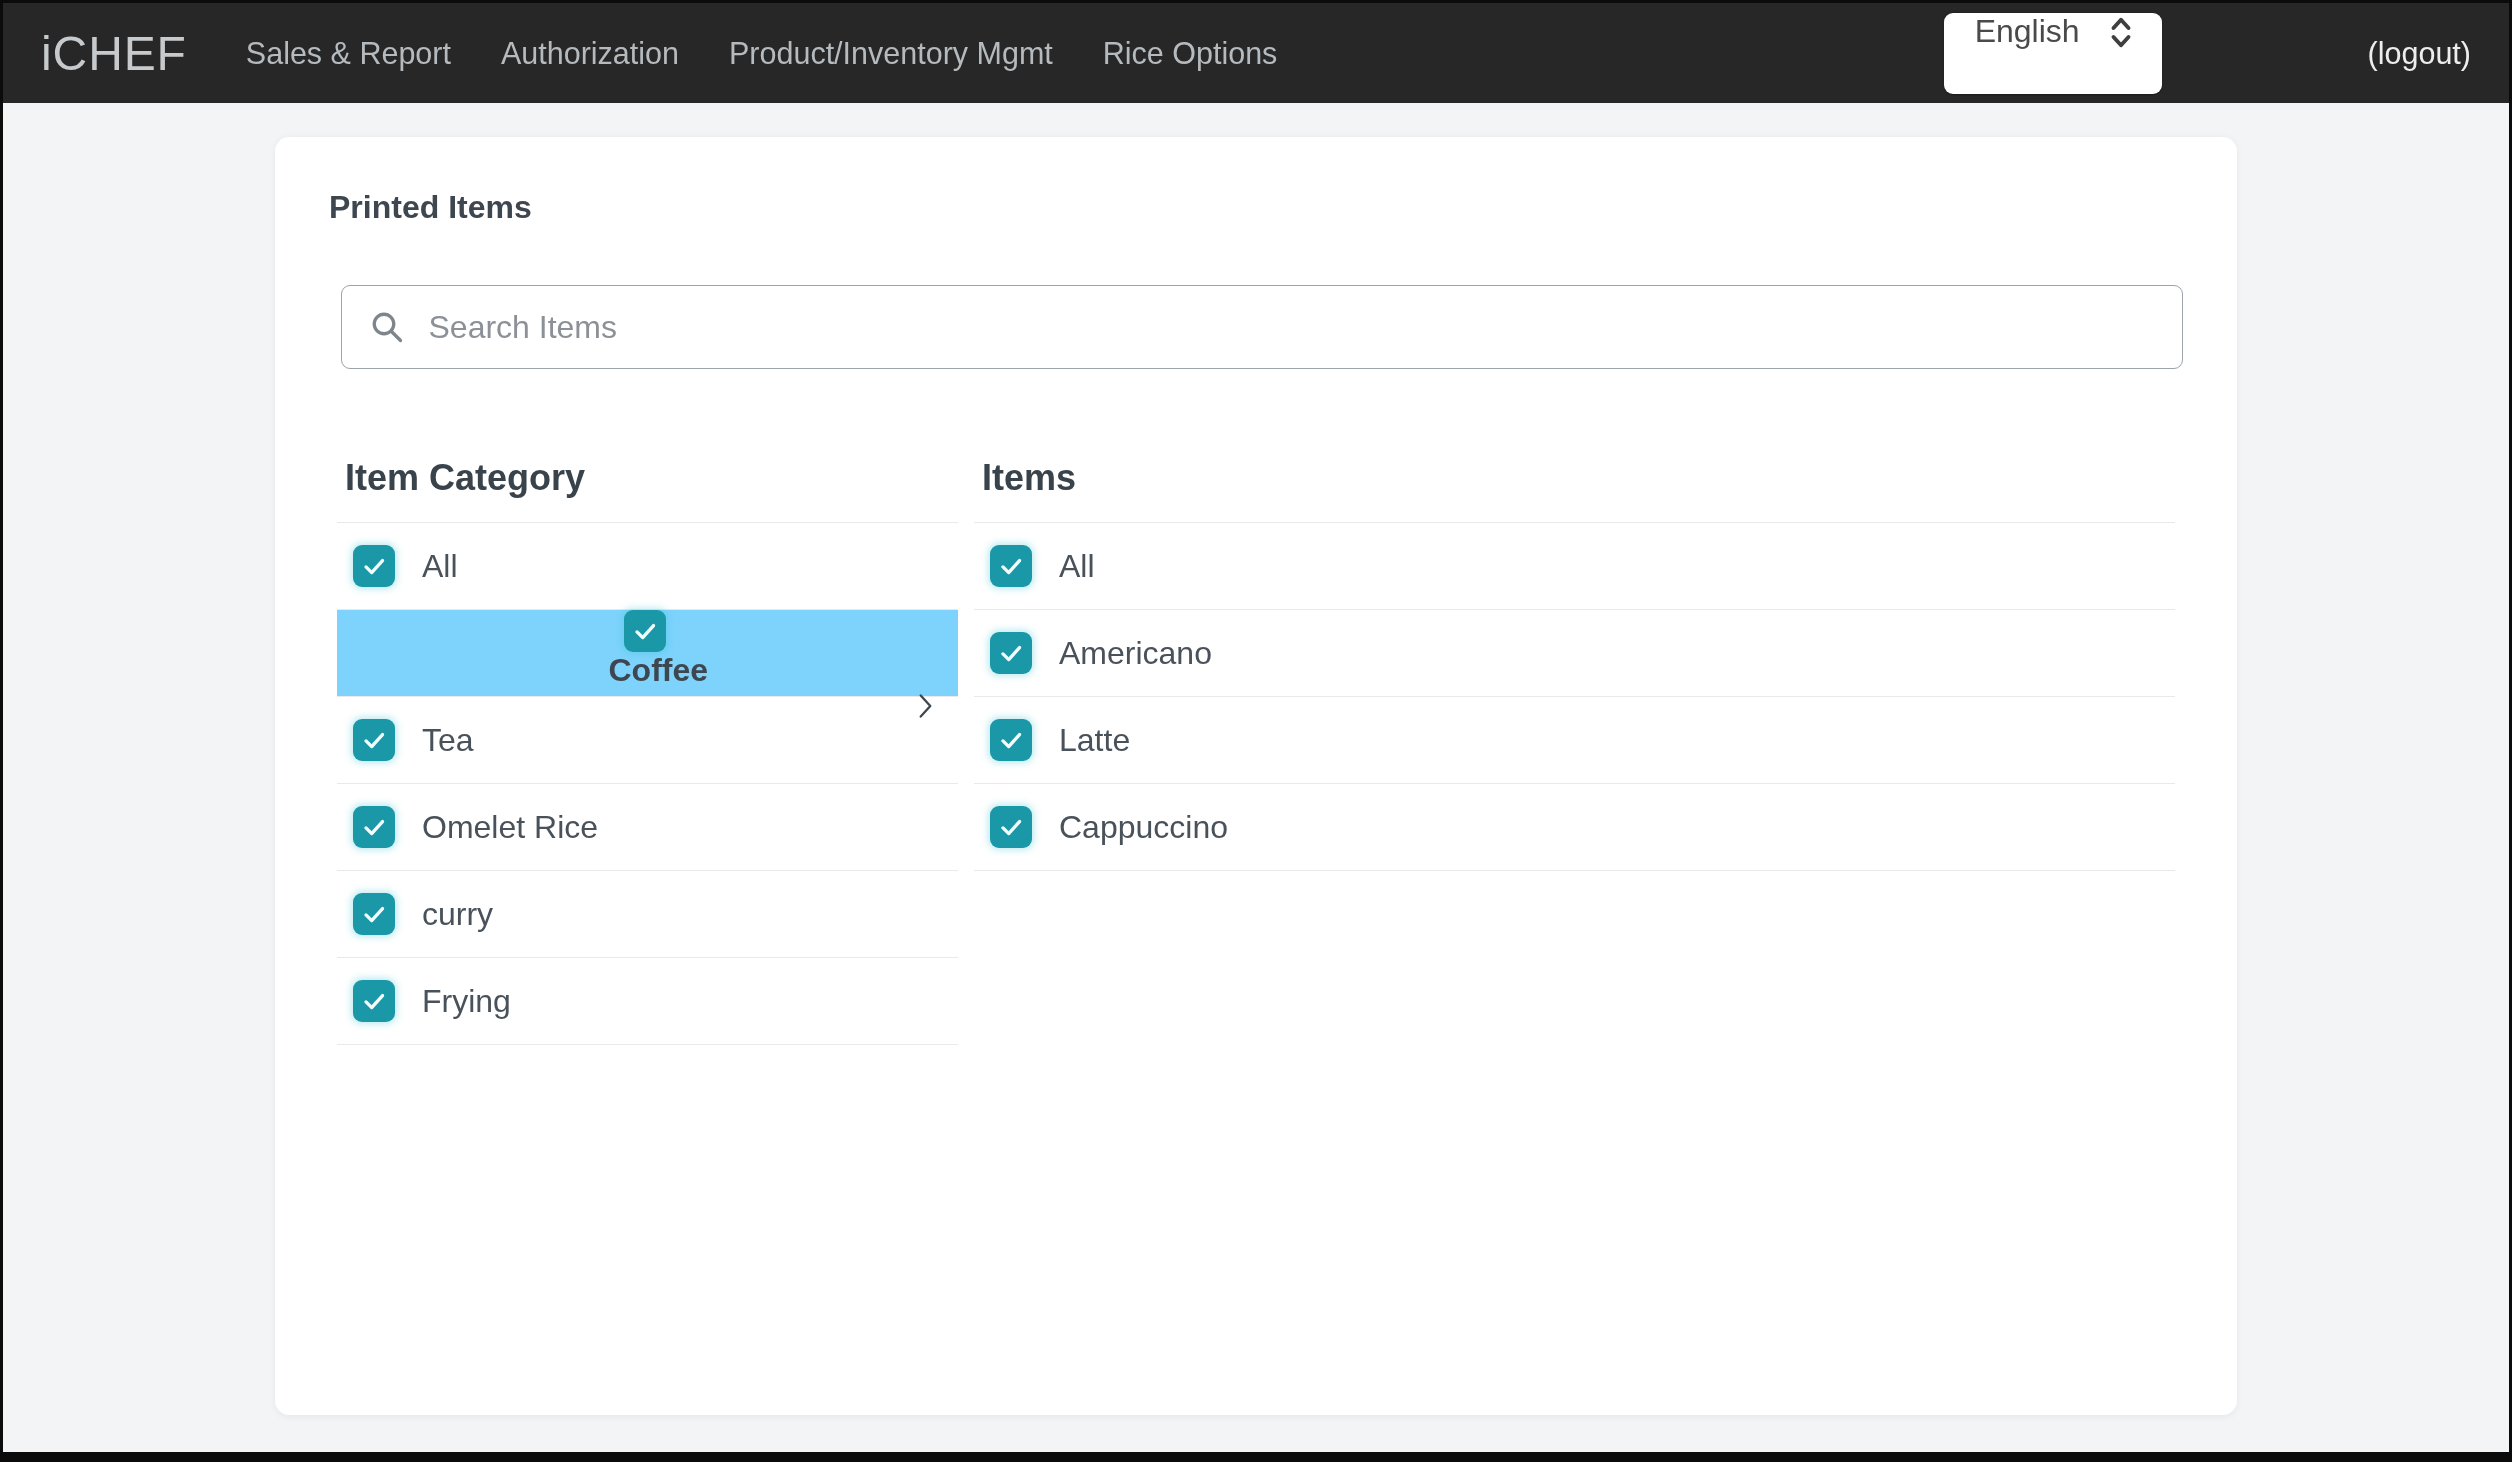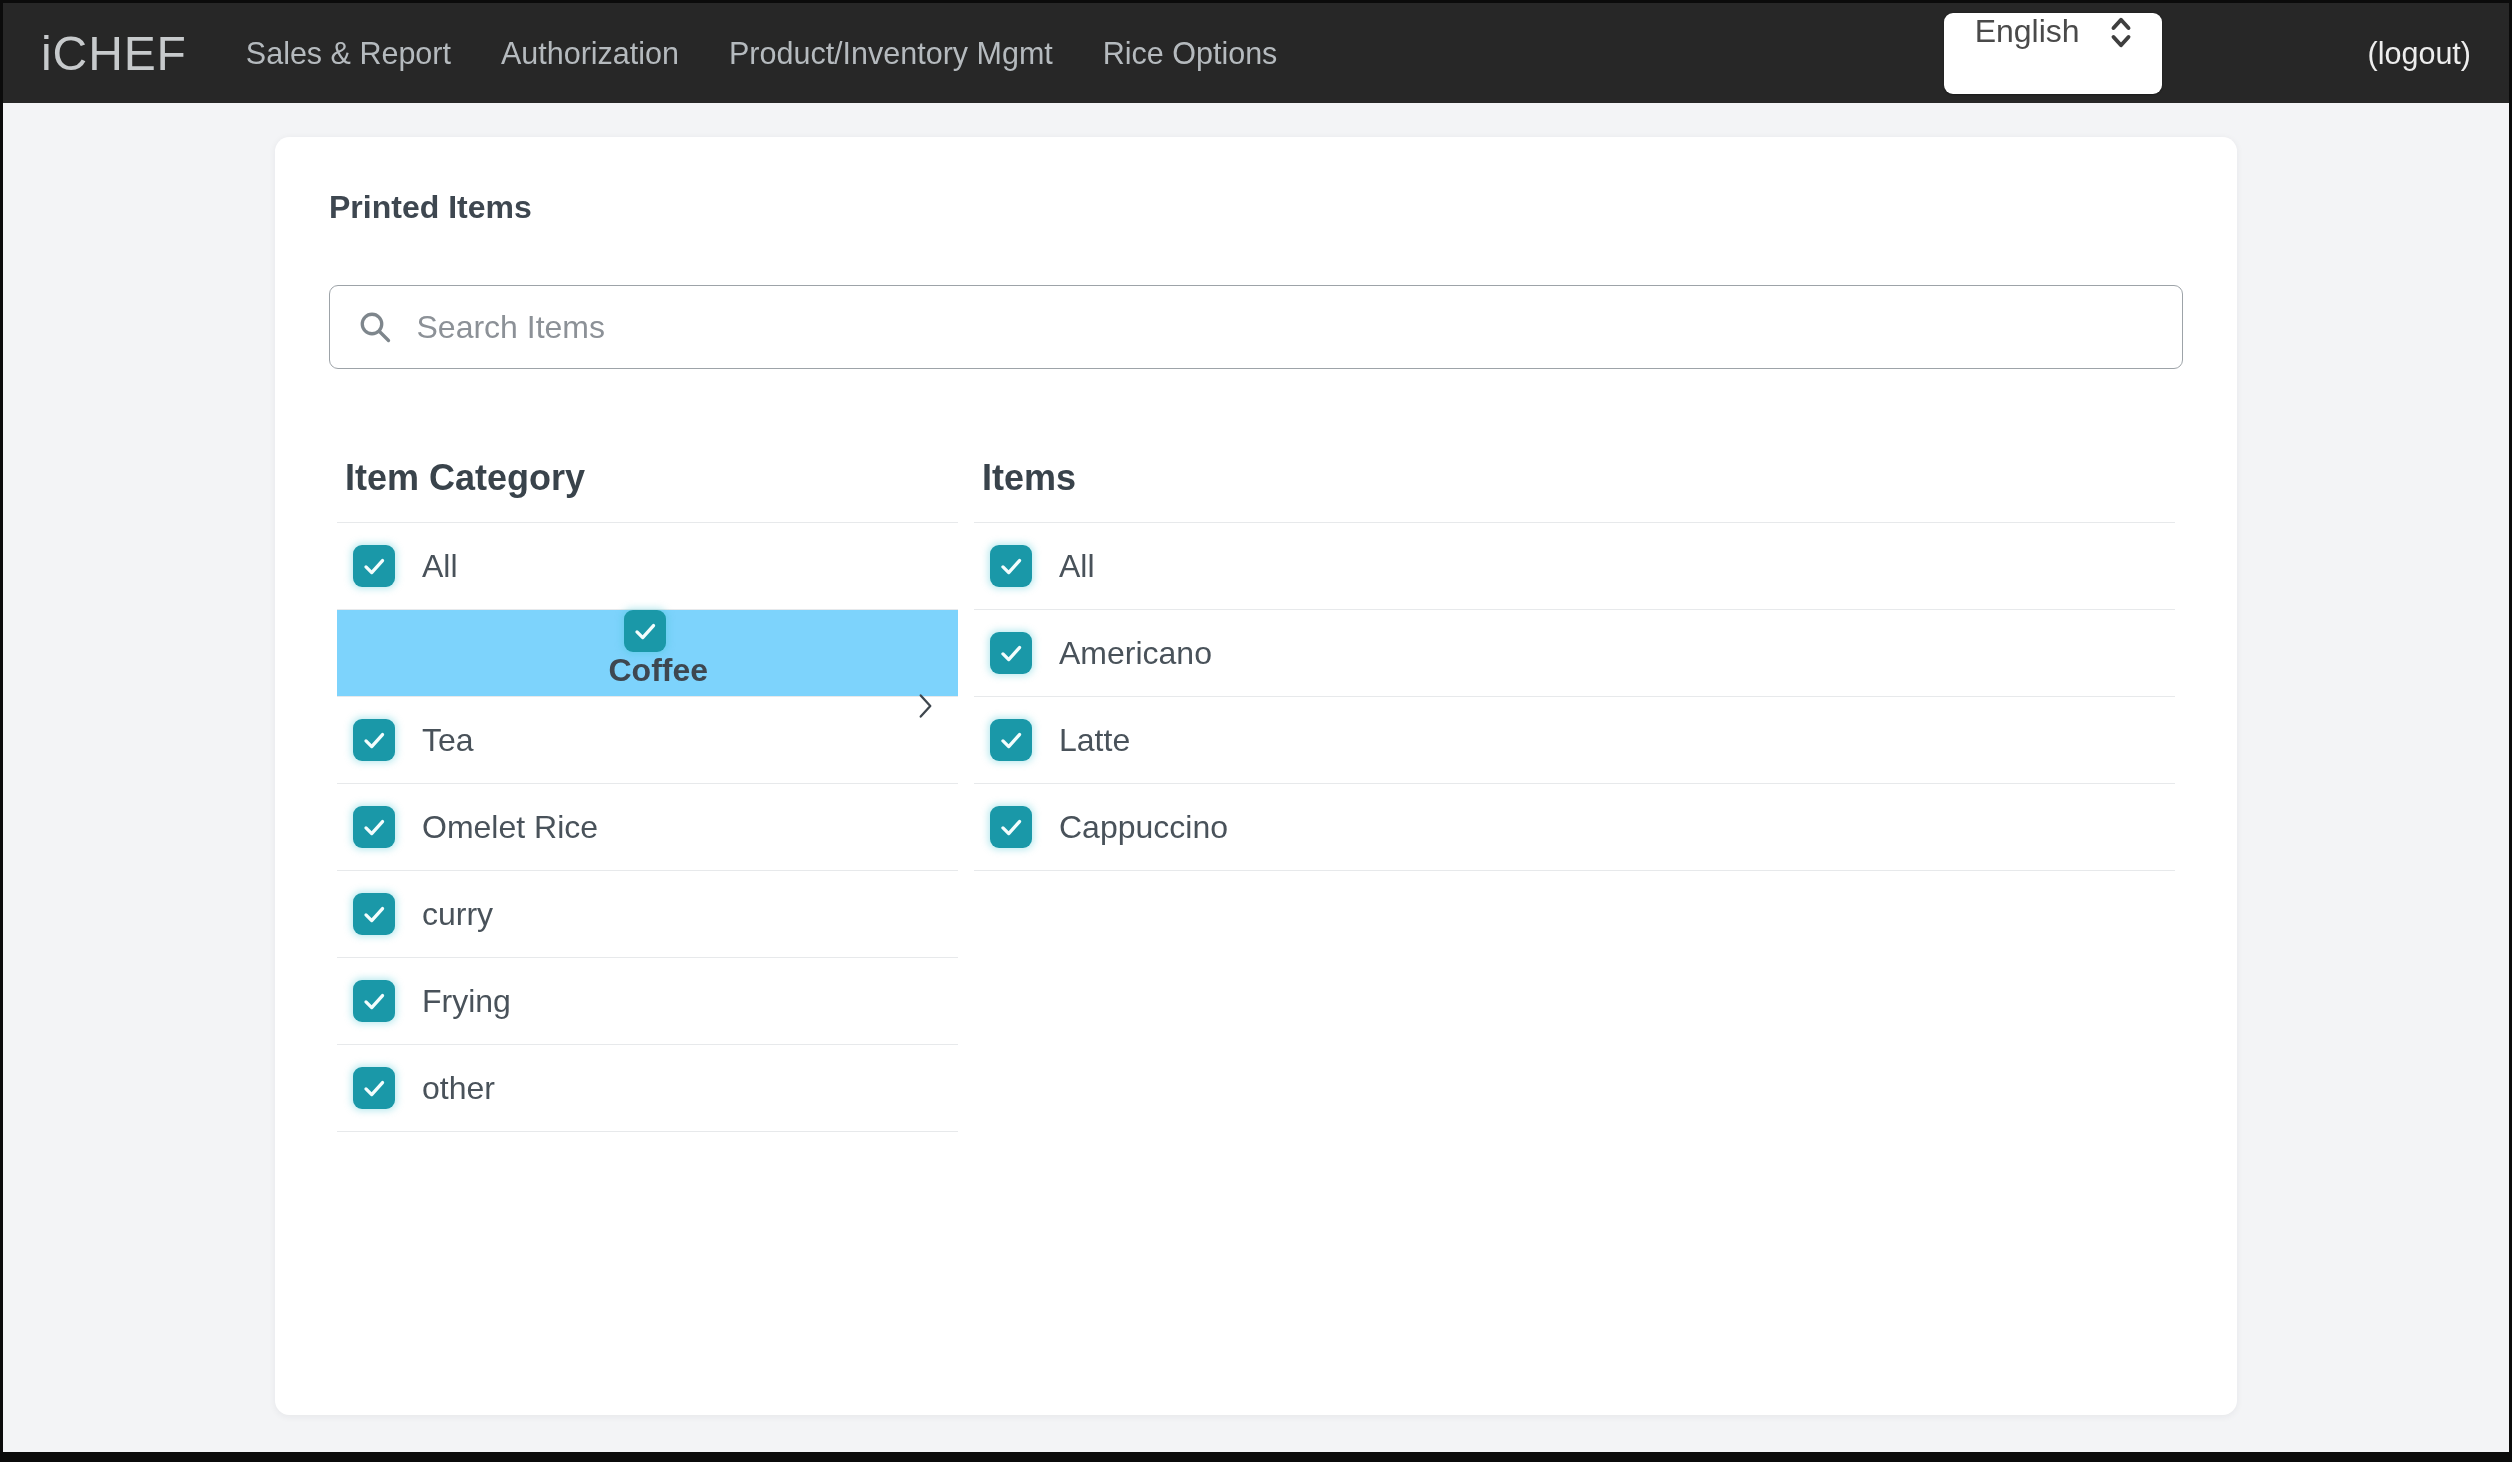--- a/index.html
+++ b/index.html
@@ -79,20 +79,21 @@
   .search-box {
     margin-top: 59px;
     height: 84px;
     border: 1.8px solid #9DA3A8;
     border-radius: 9px;
     display: flex;
     align-items: center;
     padding: 0 27px;
     gap: 21.5px;
     background: #ffffff;
+    margin-left: 12px;
   }
   .search-icon svg { width: 36px; height: 36px; display: block; }
   .search-icon circle { fill: none; stroke: #7E868C; stroke-width: 2.2; }
   .search-icon line { stroke: #7E868C; stroke-width: 2.2; stroke-linecap: round; }
   .search-input {
     border: none; outline: none;
     flex: 1;
     font-family: "Liberation Sans", sans-serif;
     font-size: 32px;
     color: #40494F;
@@ -240,28 +241,20 @@
                 <span class="label">curry</span>
               </li>
               <li class="row">
                 <span class="checkbox checked">
                   <svg viewBox="0 0 24 24">
                     <polyline points="5.5 12.5 10 17 18.5 7.5"></polyline>
                   </svg>
                 </span>
                 <span class="label">Frying</span>
               </li>
-              <li class="row">
-                <span class="checkbox checked">
-                  <svg viewBox="0 0 24 24">
-                    <polyline points="5.5 12.5 10 17 18.5 7.5"></polyline>
-                  </svg>
-                </span>
-                <span class="label">other</span>
-              </li>
             </ul>
         </div>
         <div class="col col-items">
           <h2 class="col-header">Items</h2>
           <ul class="check-list" id="items-list">
               <li class="row">
                 <span class="checkbox checked">
                   <svg viewBox="0 0 24 24">
                     <polyline points="5.5 12.5 10 17 18.5 7.5"></polyline>
                   </svg>

